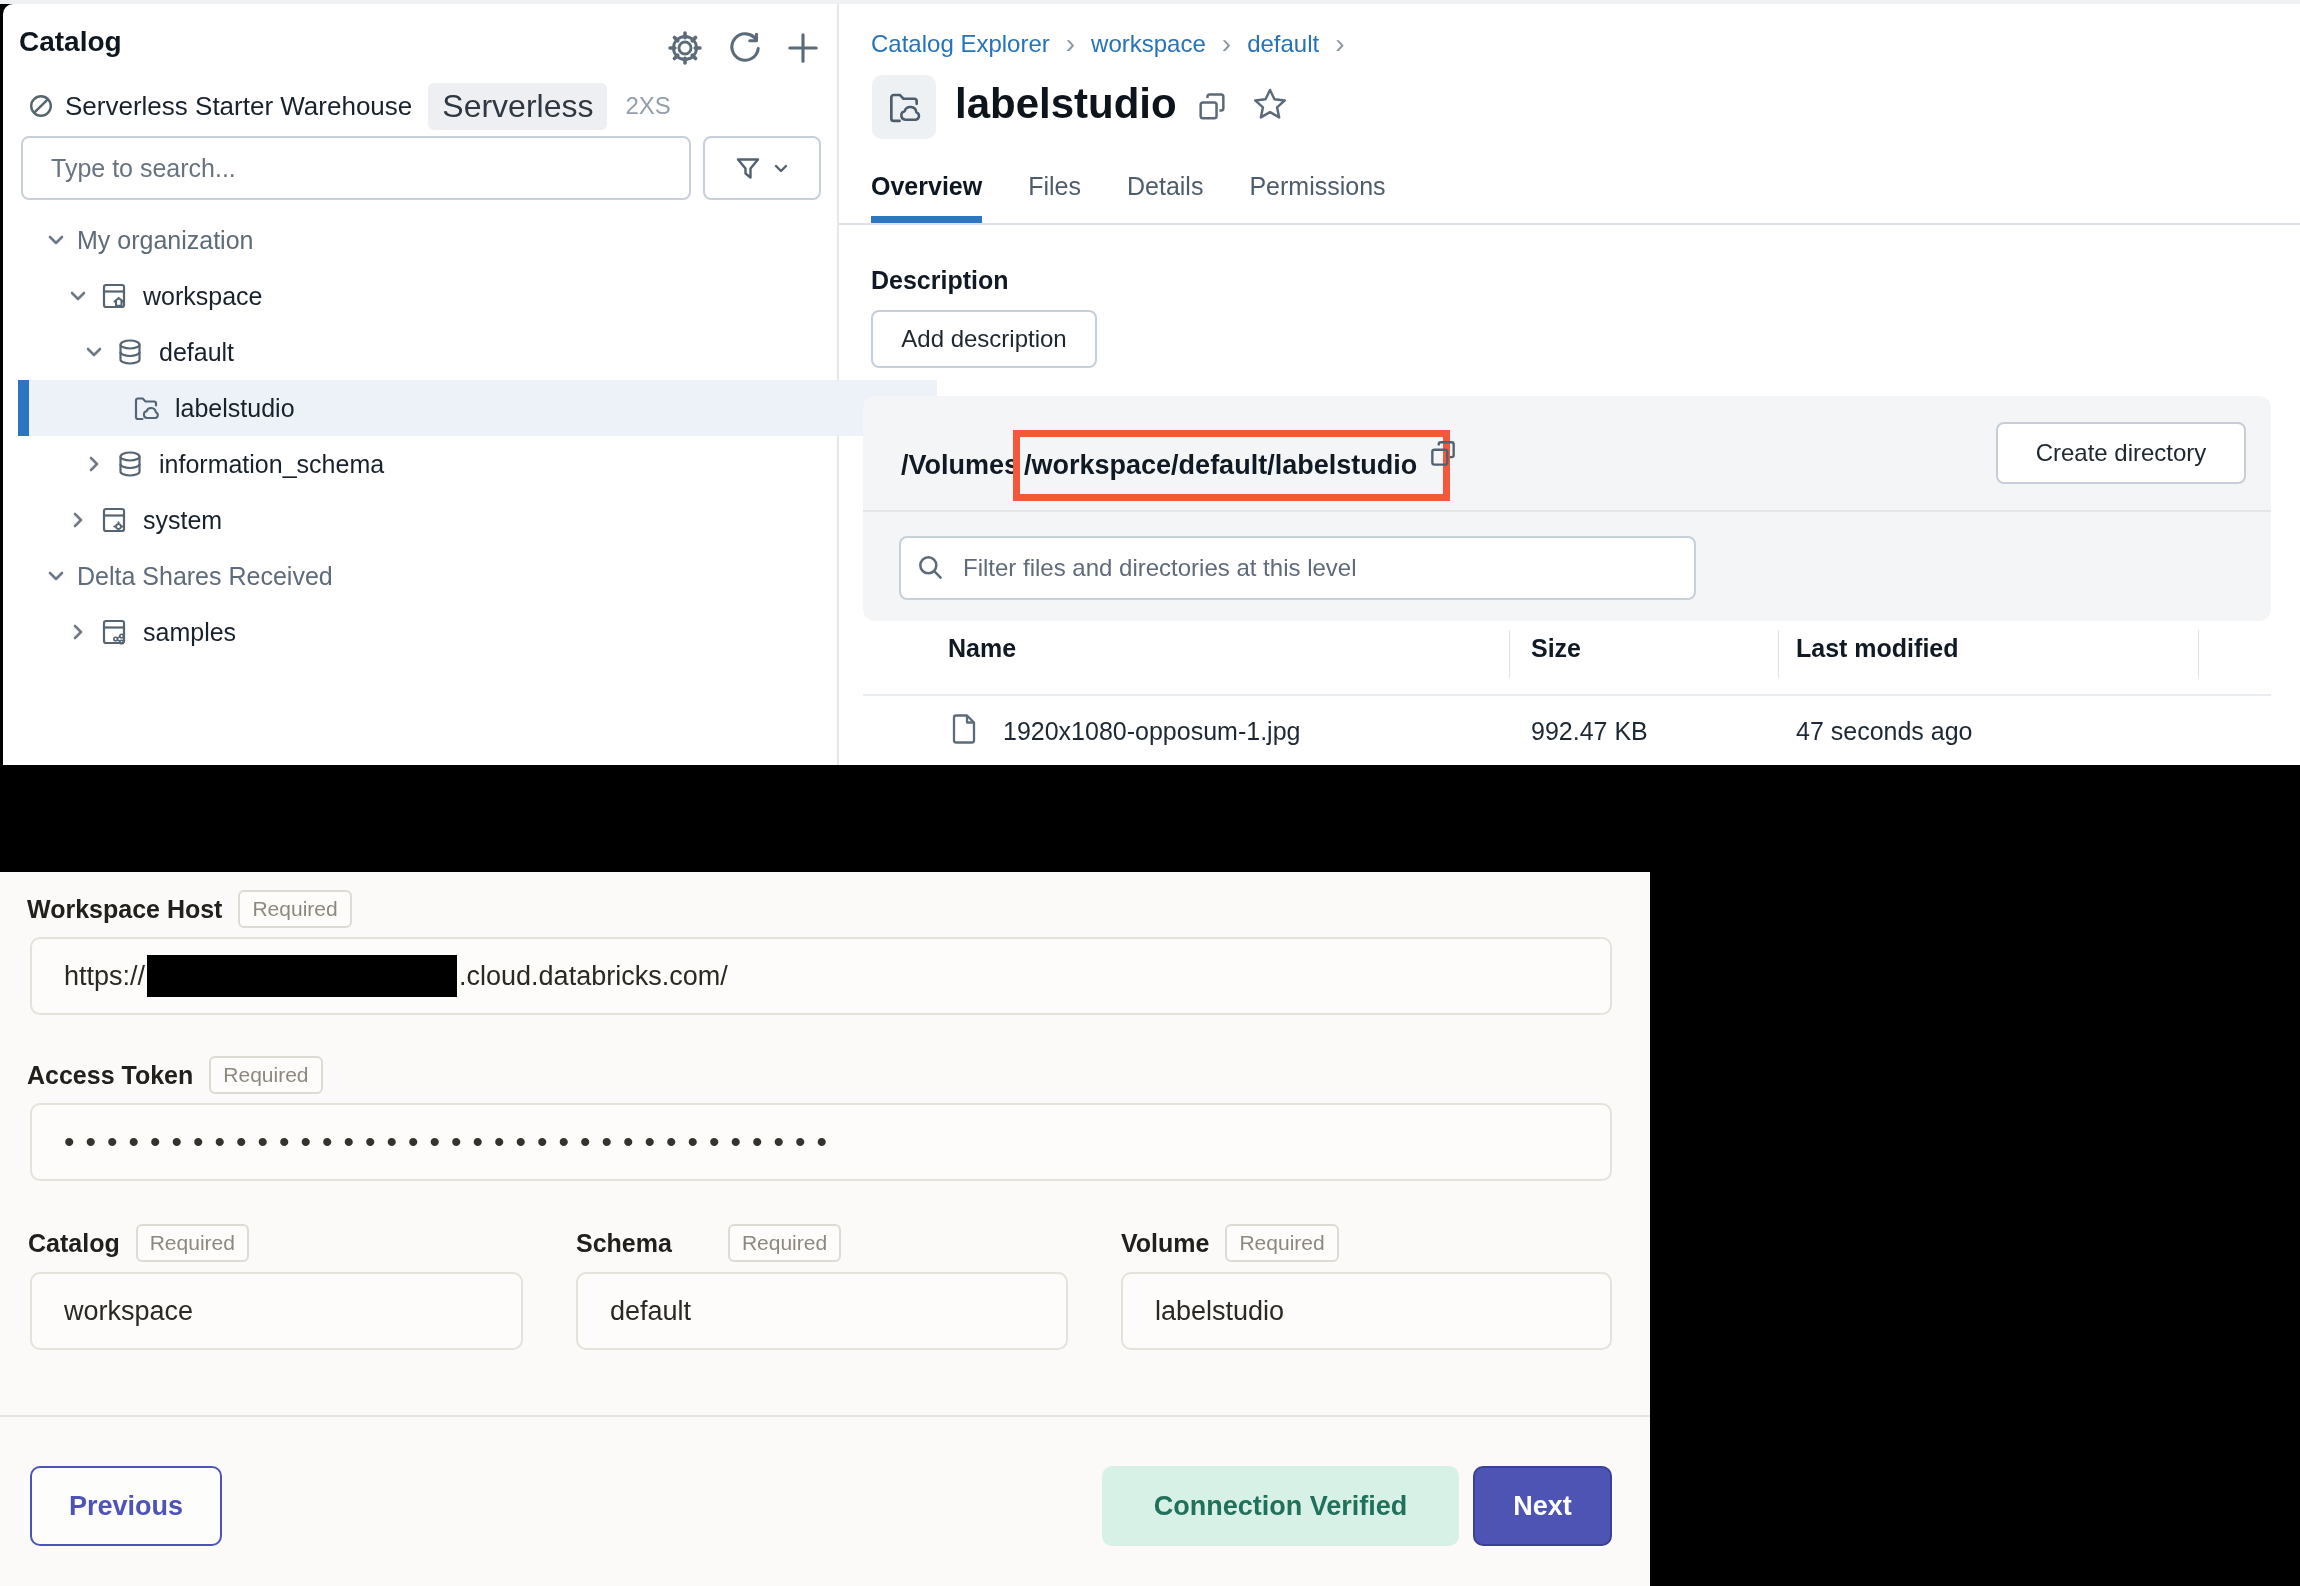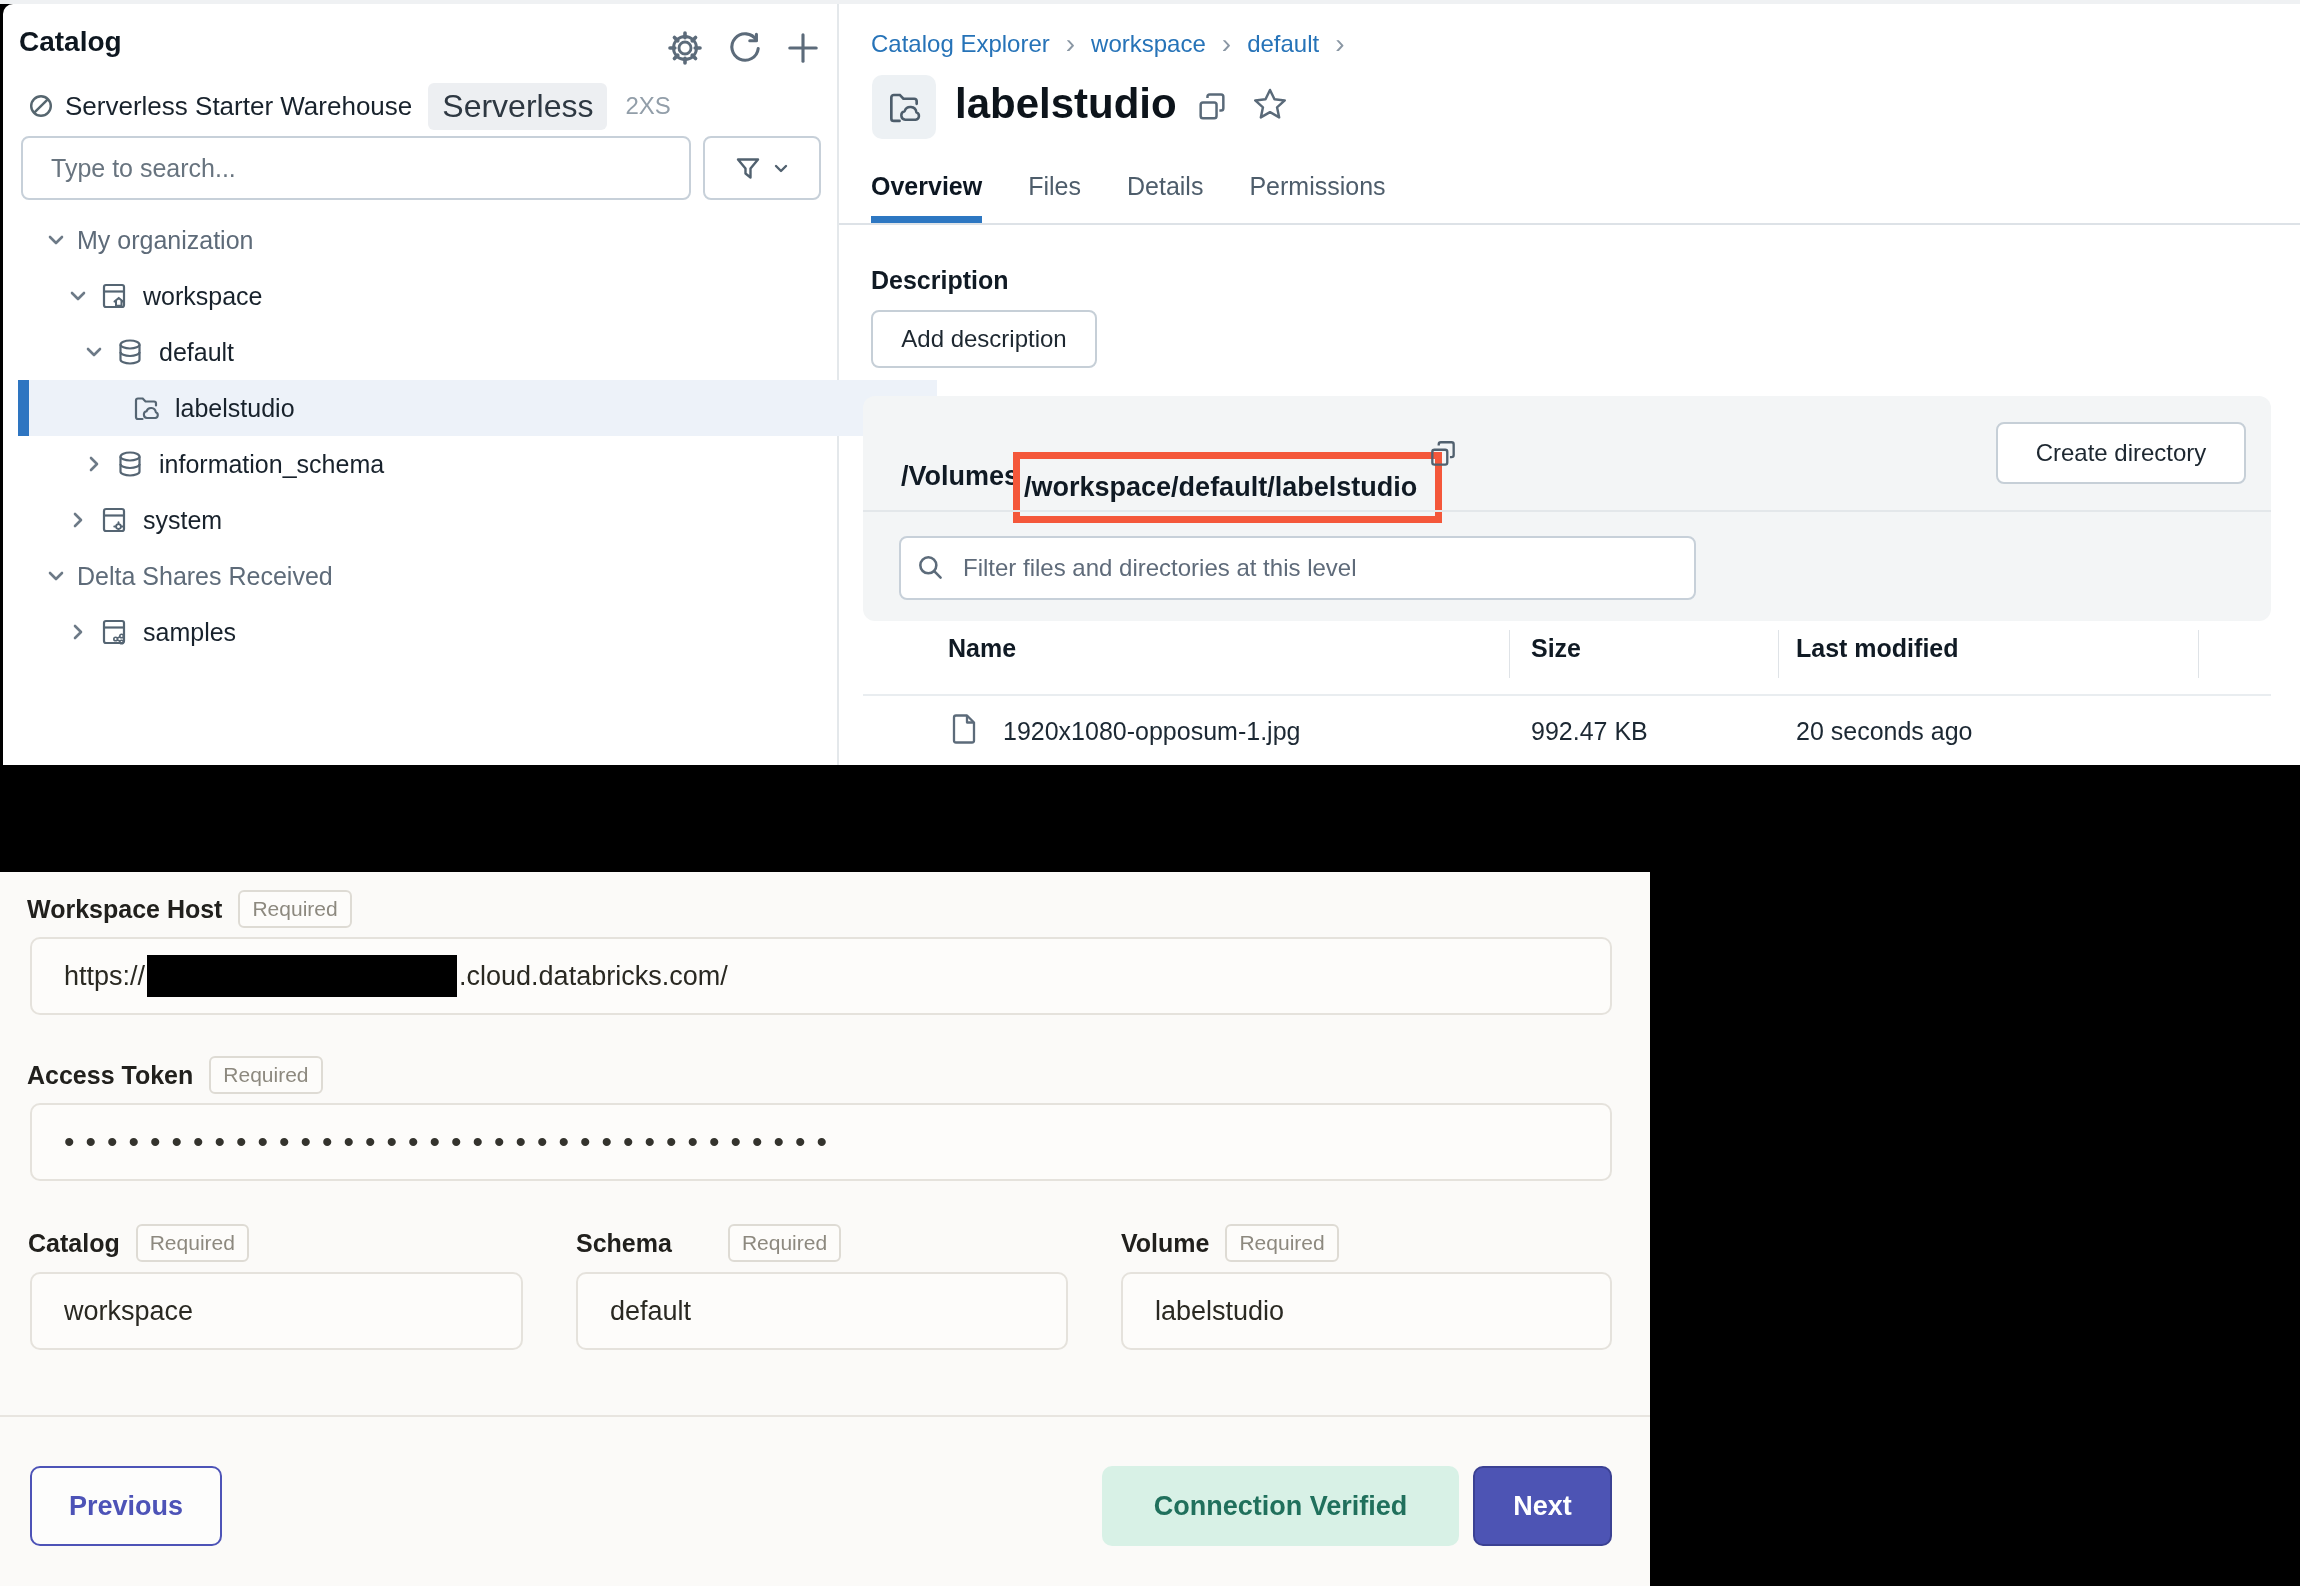--- a/index.html
+++ b/index.html
@@ -54,21 +54,21 @@
   .tab.active{color:#0d1722;font-weight:700;border-bottom:7px solid #2d77c2;padding-bottom:15px;}
   #tab-line{position:absolute;left:836px;top:219px;width:1464px;height:2px;background:#dde2e7;}
 
   .section-h{position:absolute;font-size:25px;font-weight:700;color:#101a24;}
   .ghost-btn{position:absolute;box-sizing:border-box;background:#fff;border:2px solid #c6cfd7;border-radius:8px;
       display:flex;align-items:center;justify-content:center;font-size:24px;color:#1d2730;cursor:pointer;}
 
   #path-card{position:absolute;left:860px;top:392px;width:1408px;height:225px;background:#f3f5f6;border-radius:12px;}
   #path-card .card-divider{position:absolute;left:0;top:114px;width:1408px;height:2px;background:#e3e7ea;}
   .vol-path{position:absolute;left:38px;top:34px;font-size:27px;font-weight:700;color:#101a24;display:flex;align-items:center;}
-  .vol-highlight{border:7px solid #f4573a;padding:13px 18px 13px 4px;margin-left:-6px;display:inline-block;margin-top:22px;}
+  .vol-highlight{border:7px solid #f4573a;padding:13px 26px 13px 4px;margin-left:-6px;display:inline-block;}
   .path-copy{position:absolute;left:564px;top:42px;color:#51616f;cursor:pointer;}
   .filter-input{position:absolute;left:36px;top:140px;width:797px;height:64px;box-sizing:border-box;
       border:2px solid #c7d0d9;border-radius:8px;font-size:24px;color:#18222c;padding:0 0 0 62px;outline:none;background:#fff;
       font-family:"Liberation Sans",sans-serif;}
   .filter-input::placeholder{color:#5f6b7a;}
   .filter-mag{position:absolute;left:52px;top:156px;color:#5c6b7a;pointer-events:none;}
 
   .th{position:absolute;top:630px;font-size:25px;font-weight:700;color:#101a24;}
   .th-sep{position:absolute;top:626px;width:1px;height:48px;background:#dfe3e7;}
   #thead-line{position:absolute;left:860px;top:690px;width:1408px;height:2px;background:#e9edf0;}
@@ -351,21 +351,21 @@
 
       <div>
         <div class="abs" style="left:945px;top:708px;color:#5c6b7a;">
           <svg viewBox="0 0 34 34" width="34" height="34">
             <path d="M8 3.5 h11 l7 7 v18 a2 2 0 0 1 -2 2 h-16 a2 2 0 0 1 -2 -2 v-23 a2 2 0 0 1 2 -2 z" fill="none" stroke="currentColor" stroke-width="2.3" stroke-linejoin="round"></path>
             <path d="M19 3.5 v7 h7" fill="none" stroke="currentColor" stroke-width="2.3" stroke-linejoin="round"></path>
           </svg>
         </div>
         <div class="td" style="left:1000px;">1920x1080-opposum-1.jpg</div>
         <div class="td" style="left:1528px;">992.47 KB</div>
-        <div class="td" style="left:1793px;">20 seconds ago</div>
+        <div class="td" style="left:1793px;">47 seconds ago</div>
       </div>
     </div>
   </div>
 
   <div id="form-panel">
 
     <div class="f-label" style="left:27px;top:18px;">
       <span>Workspace Host</span>
       <span class="req-badge">Required</span>
     </div>

